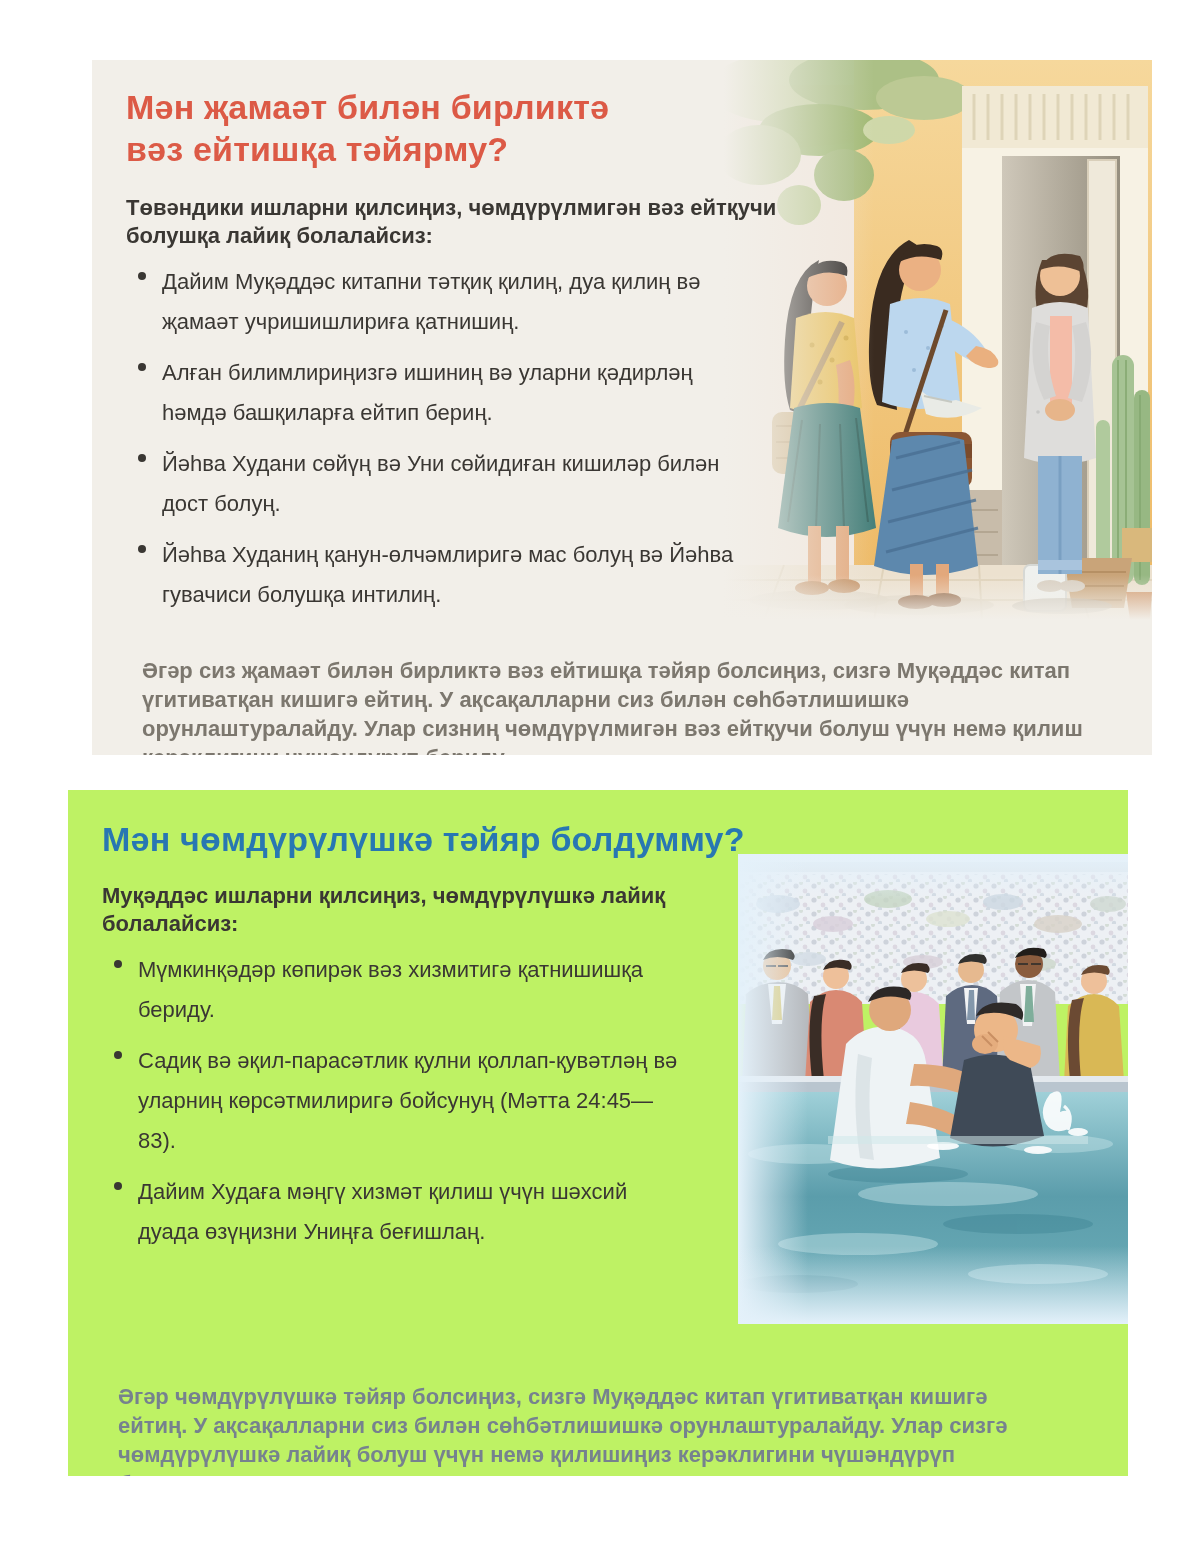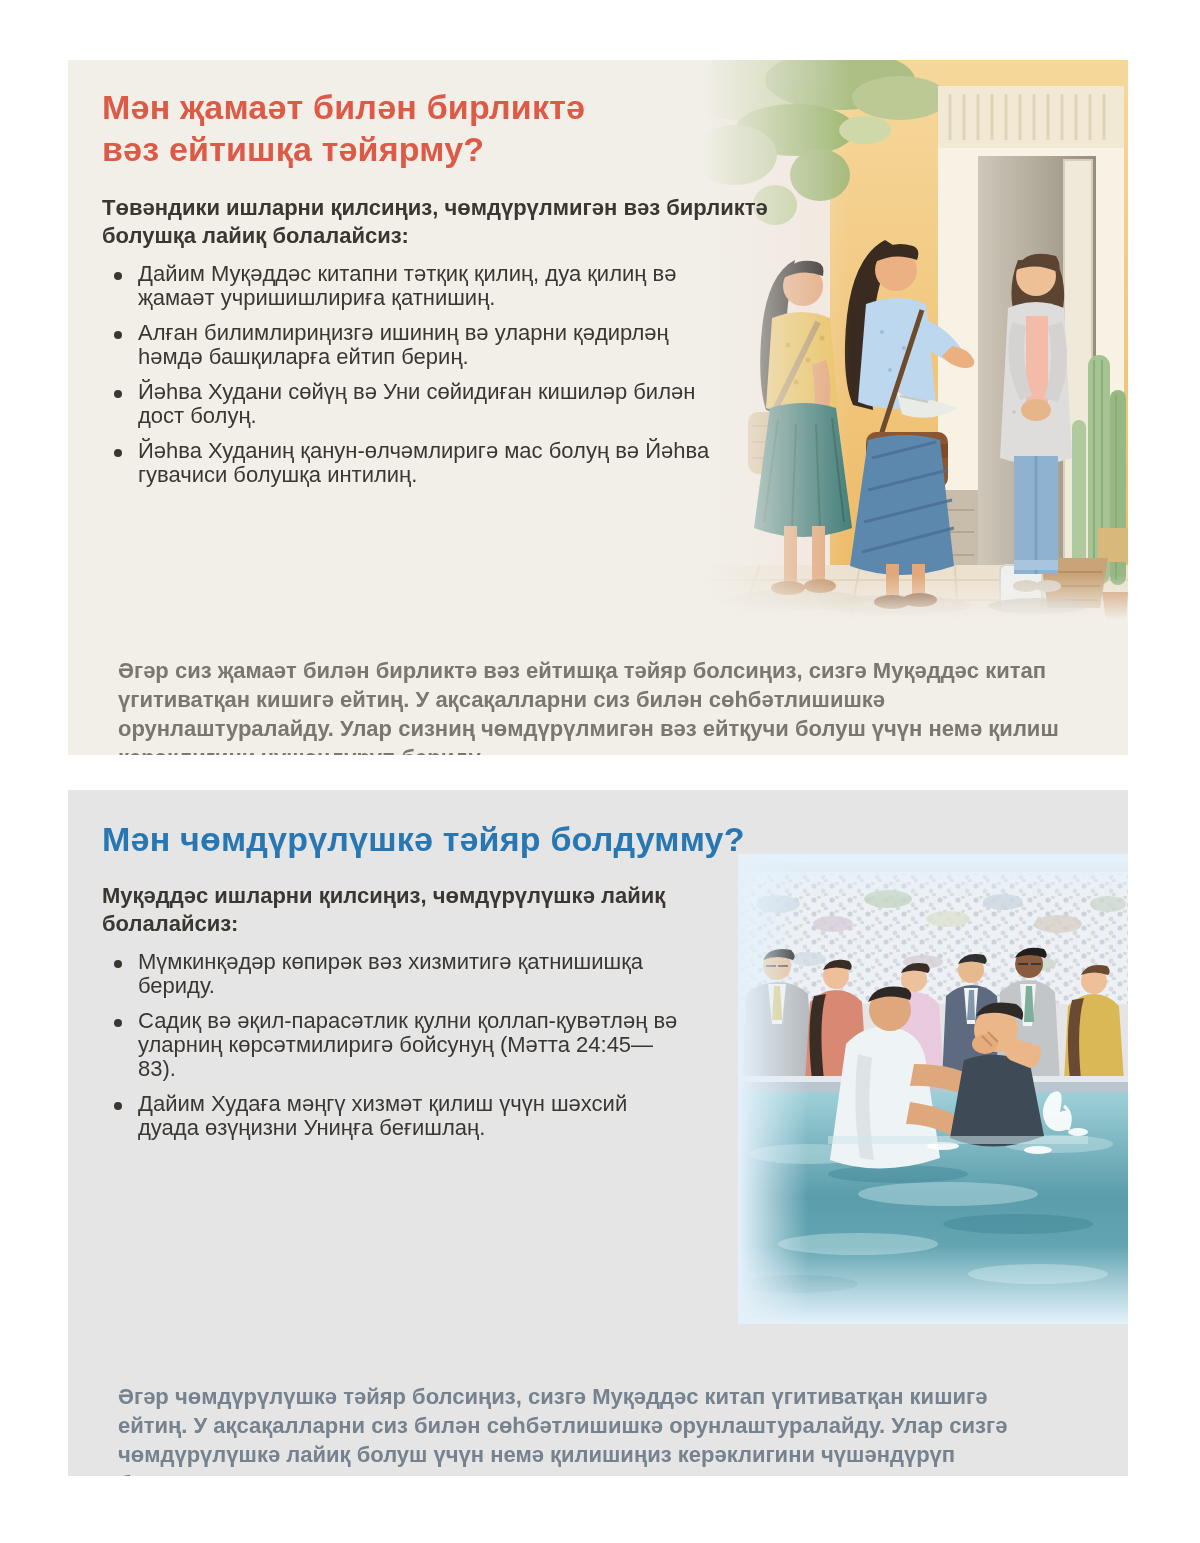--- a/index.html
+++ b/index.html
@@ -3,39 +3,39 @@
 <meta charset="utf-8">
 <style>
   * { margin:0; padding:0; box-sizing:border-box; }
   html,body { background:#ffffff; }
   body {
     width:1200px; height:1543px; position:relative;
     font-family:"Liberation Sans", sans-serif;
     -webkit-font-smoothing:antialiased;
   }
   .panel { position:absolute; left:68px; width:1060px; overflow:hidden; }
-  .panel1 { top:60px;  height:695px; background:#f2efe9; }
-  .panel2 { top:790px; height:686px; background:#e5e5e5; }
+  .panel1 { top:60px;  height:695px; background:#f2efe9;margin-left:24px; }
+  .panel2 { top:790px; height:686px; background:#bef264; }
 
   .illus { position:absolute; display:block; }
   .illus1 { top:0; right:0; width:428px; height:560px; }
   .illus2 { top:64px; right:0; width:390px; height:470px; }
 
   .heading { position:absolute; left:34px; font-weight:bold; letter-spacing:.2px; white-space:pre-line; }
   .heading1 { top:26px; font-size:34px; line-height:42px; color:#dc5a46; }
   .heading2 { top:28px; font-size:34px; line-height:42px; color:#2877b2; }
 
   .intro { position:absolute; left:34px; font-size:22px; font-weight:bold; color:#3a3733; line-height:28px; }
   .intro1 { top:134px; width:668px; }
   .intro2 { top:92px;  width:600px; }
 
   ul.bullets { position:absolute; left:42px; list-style:none; }
   .bullets1 { top:202px; width:600px; }
   .bullets2 { top:160px; width:570px; }
-  .bullets li { position:relative; padding-left:28px; font-size:22px; line-height:24px; color:#3a3733; margin-bottom:11px; }
+  .bullets li { position:relative; padding-left:28px; font-size:22px; line-height:40px; color:#3a3733; margin-bottom:11px; }
   .bullets li::before { content:""; position:absolute; left:4px; top:10px; width:8px; height:8px; border-radius:50%; background:#3a3733; }
 
   .footer-note { position:absolute; left:50px; font-size:22px; font-weight:bold; line-height:29px; }
   .footer1 { top:596px; width:955px; color:#7c776e; }
   .footer2 { top:592px; width:905px; color:#76828e; }
 </style>
 </head>
 <body>
 
 <section class="panel panel1">
@@ -225,21 +225,21 @@
       <ellipse cx="326" cy="526" rx="13" ry="6" fill="#d8cfc2"></ellipse>
       <ellipse cx="348" cy="526" rx="13" ry="6" fill="#d8cfc2"></ellipse>
     </g>
 
     <rect x="0" y="0" width="150" height="560" fill="url(#fadeL1)"></rect>
     <rect x="0" y="515" width="428" height="45" fill="url(#fadeB1)"></rect>
   </svg>
 
   <h1 class="heading heading1">Мән җамаәт билән бирликтә
 вәз ейтишқа тәйярму?</h1>
-  <p class="intro intro1">Төвәндики ишларни қилсиңиз, чөмдүрүлмигән вәз бирликтә болушқа лайиқ болалайсиз:</p>
+  <p class="intro intro1">Төвәндики ишларни қилсиңиз, чөмдүрүлмигән вәз ейтқучи болушқа лайиқ болалайсиз:</p>
   <ul class="bullets bullets1">
       <li>Дайим Муқәддәс китапни тәтқиқ қилиң, дуа қилиң вә җамаәт учришишлириға қатнишиң.</li>
       <li>Алған билимлириңизгә ишиниң вә уларни қәдирләң һәмдә башқиларға ейтип бериң.</li>
       <li>Йәһва Худани сөйүң вә Уни сөйидиған кишиләр билән дост болуң.</li>
       <li>Йәһва Худаниң қанун-өлчәмлиригә мас болуң вә Йәһва гувачиси болушқа интилиң.</li>
     </ul>
   <p class="footer-note footer1">Әгәр сиз җамаәт билән бирликтә вәз ейтишқа тәйяр болсиңиз, сизгә Муқәддәс китап үгитиватқан кишигә ейтиң. У ақсақалларни сиз билән сөһбәтлишишкә орунлаштуралайду. Улар сизниң чөмдүрүлмигән вәз ейтқучи болуш үчүн немә қилиш керәклигини чүшәндүрүп бериду.</p>
 </section>
 
 <section class="panel panel2">

